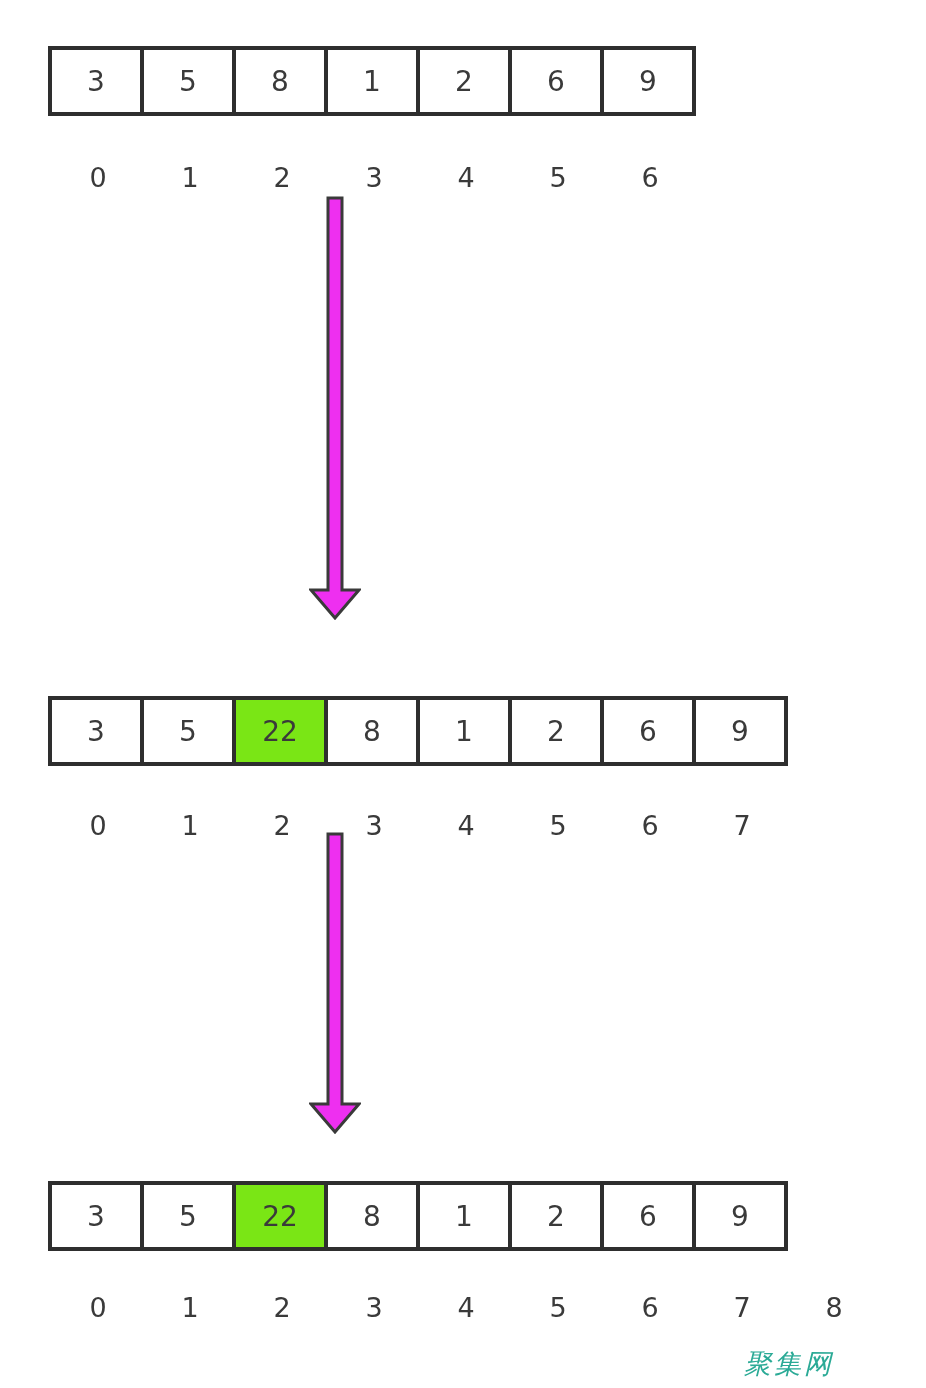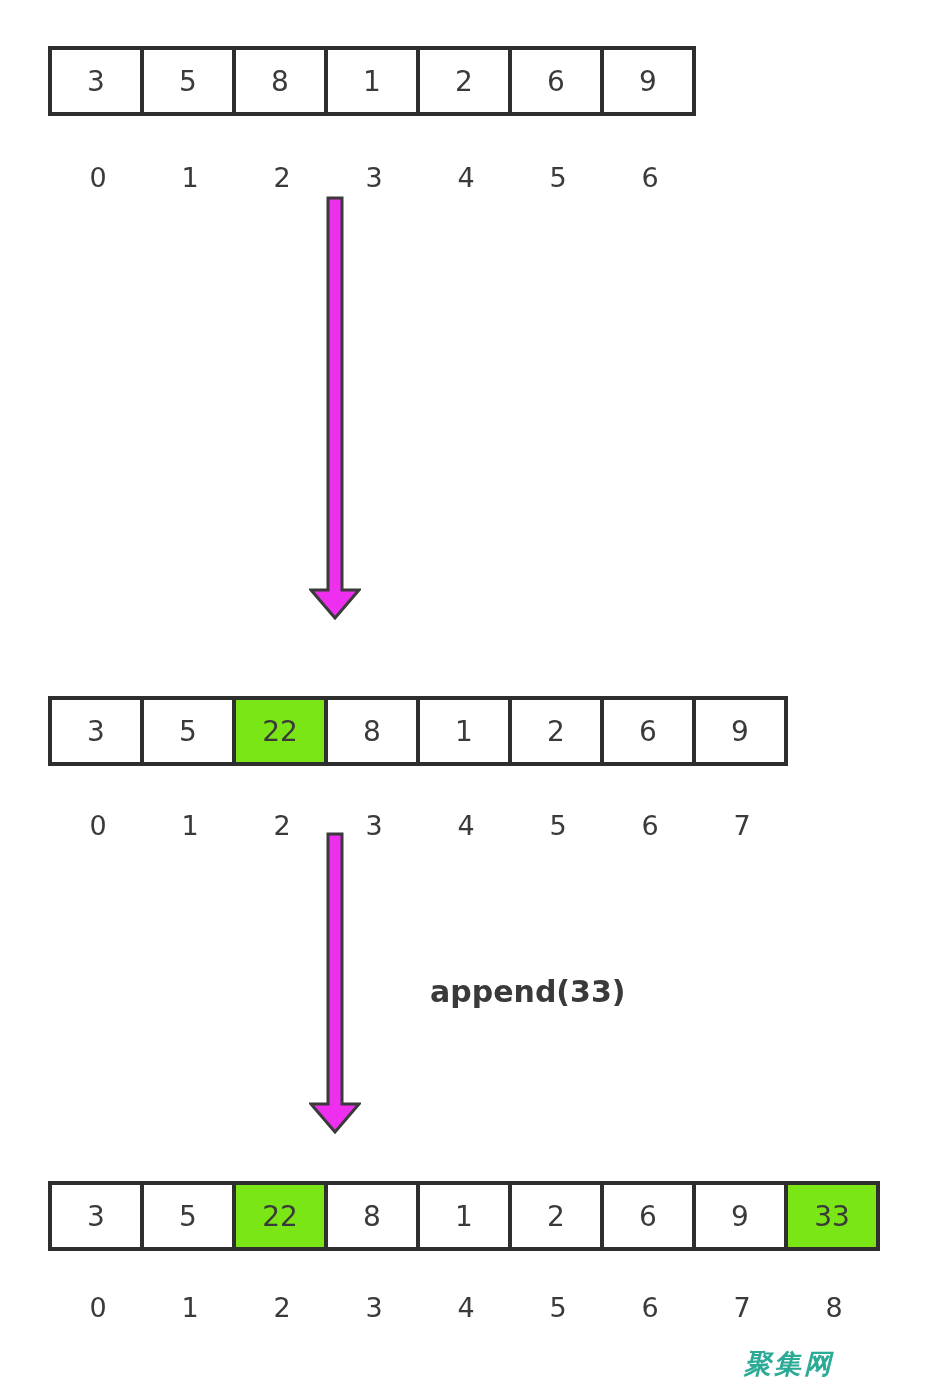--- a/index.html
+++ b/index.html
@@ -51,21 +51,21 @@
   .arrow { position: absolute; display: block; }
   .arrow polygon {
     fill: var(--arrow-fill, #ee2ff0);
     stroke: var(--arrow-outline, #3a3a3a);
     stroke-width: 3;
     stroke-linejoin: miter;
   }
   .watermark {
     position: absolute;
     font-size: 27px;
-    font-weight: bold;
+    font-weight: normal;
     font-style: italic;
     letter-spacing: 3px;
     color: var(--watermark, #2baa96);
     white-space: nowrap;
   }
 
   
   #arr1 { left: 48px; top: 46px; }
   #idx1 { left: 52px; top: 162px; }
   #arrow1 { left: 309px; top: 196px; }
@@ -123,32 +123,30 @@
     <div class="idx">3</div>
     <div class="idx">4</div>
     <div class="idx">5</div>
     <div class="idx">6</div>
     <div class="idx">7</div>
   </div>
 
   <svg class="arrow" id="arrow2" width="52" height="302" viewBox="0 0 52 302" aria-hidden="true">
     <polygon points="19,2 33,2 33,272 50,272 26,300 2,272 19,272"></polygon>
   </svg>
-  <div class="op-label" id="op2">append(33)</div>
 
   <div class="array" id="arr3">
     <div class="cell" data-highlight="false">3</div>
     <div class="cell" data-highlight="false">5</div>
     <div class="cell" data-highlight="true">22</div>
     <div class="cell" data-highlight="false">8</div>
     <div class="cell" data-highlight="false">1</div>
     <div class="cell" data-highlight="false">2</div>
     <div class="cell" data-highlight="false">6</div>
     <div class="cell" data-highlight="false">9</div>
-    <div class="cell" data-highlight="true">33</div>
   </div>
   <div class="indices" id="idx3">
     <div class="idx">0</div>
     <div class="idx">1</div>
     <div class="idx">2</div>
     <div class="idx">3</div>
     <div class="idx">4</div>
     <div class="idx">5</div>
     <div class="idx">6</div>
     <div class="idx">7</div>

